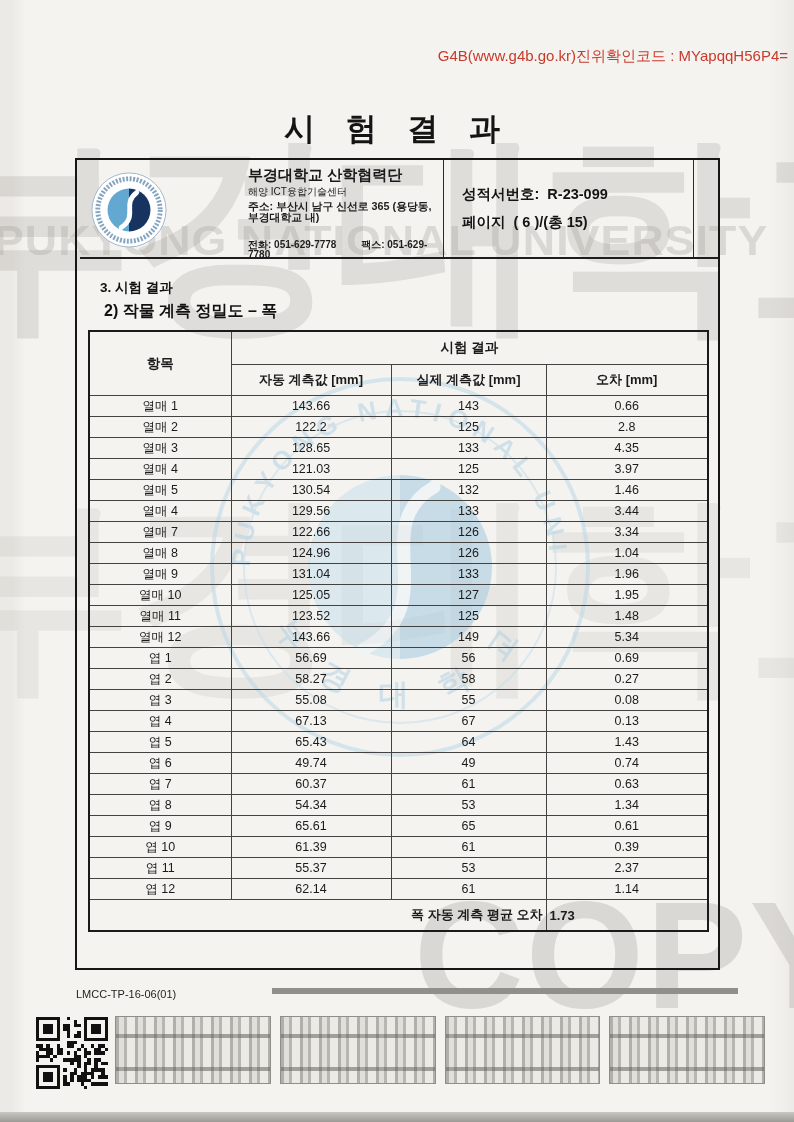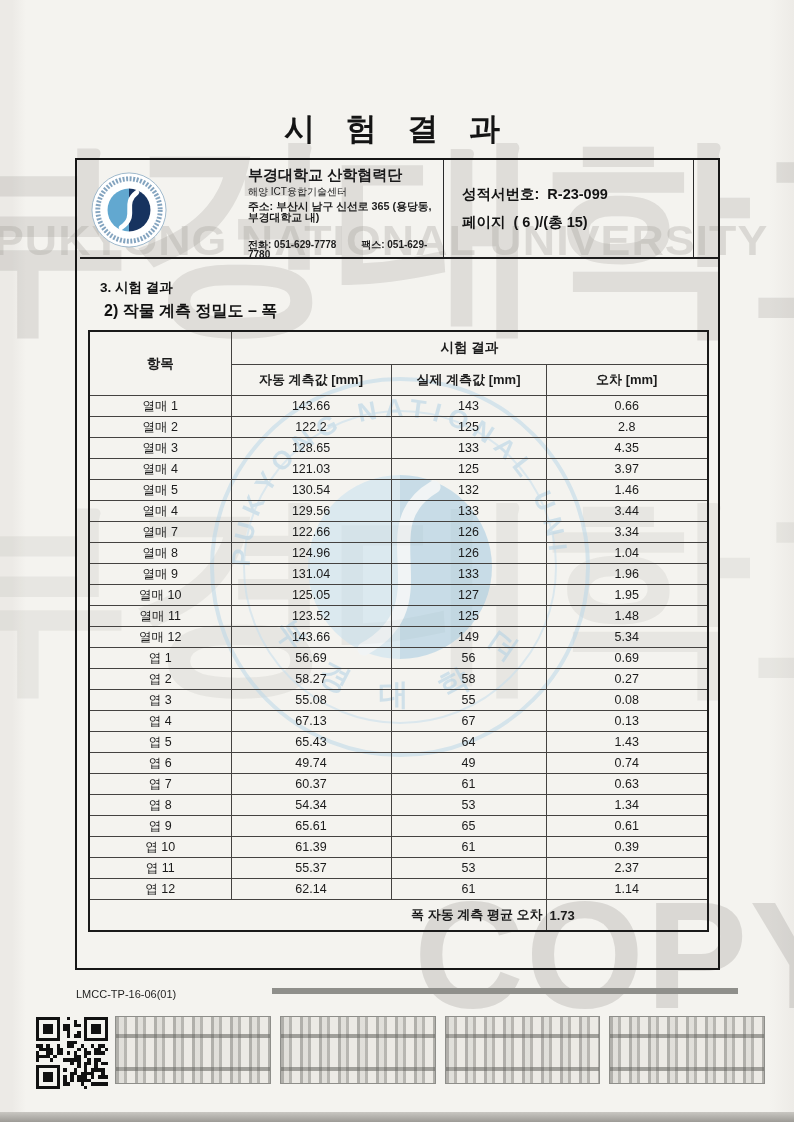--- a/index.html
+++ b/index.html
@@ -92,20 +92,21 @@
     <path d="M202,110 A92,92 0 0 1 202,294 Z" fill="#a5cbe1"></path>
     <path d="M236,122 C168,162 248,238 166,284" fill="none" stroke="#f0f6fa" stroke-width="13" stroke-linecap="round"></path>
     <text fill="#b2d2e5" font-size="26" font-weight="bold" letter-spacing="7">
       <textPath href="#sealTop">PUKYONG NATIONAL UNIVERSITY</textPath>
     </text>
     <text fill="#b2d2e5" font-size="30" font-weight="bold" letter-spacing="14">
       <textPath href="#sealBot">부 경 대 학 교</textPath>
     </text>
   </svg>
 
+  <div class="gcode" style="color:#c93a2b;">G4B(www.g4b.go.kr)진위확인코드 : MYapqqH56P4=</div>
 
   <div class="doc-title">시 험 결 과</div>
 
   <div class="frame">
     <div class="frame-header">
       <div class="hd-org">
         <svg class="org-logo" width="78" height="78" viewBox="0 0 80 80">
           <circle cx="40" cy="40" r="38" fill="#ffffff" stroke="#9db8cc" stroke-width="1"></circle>
           <circle cx="40" cy="40" r="32" fill="none" stroke="#6f94b4" stroke-width="5" stroke-dasharray="2,1.6" opacity="0.85"></circle>
           <path d="M40,18 A22,22 0 0 0 40,62 Z" fill="#62a8d0"></path>

